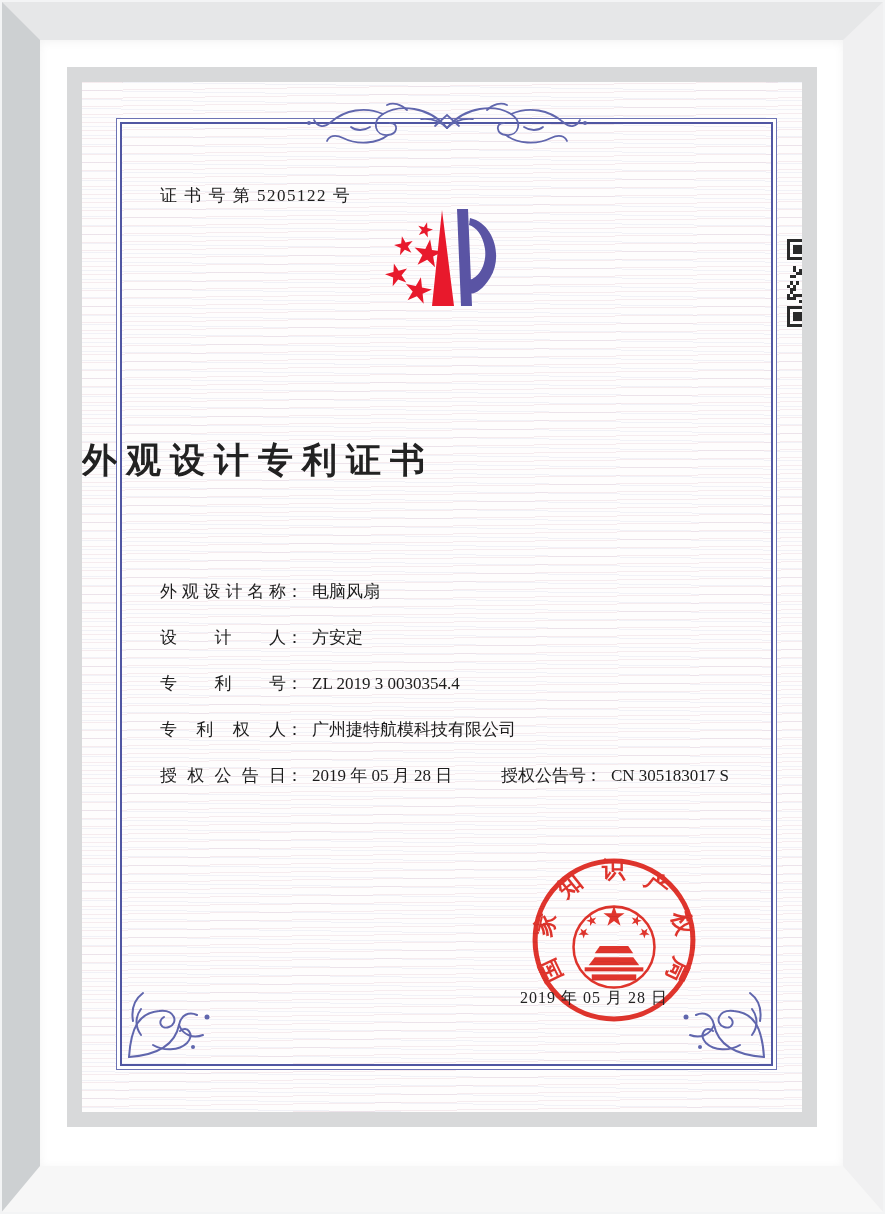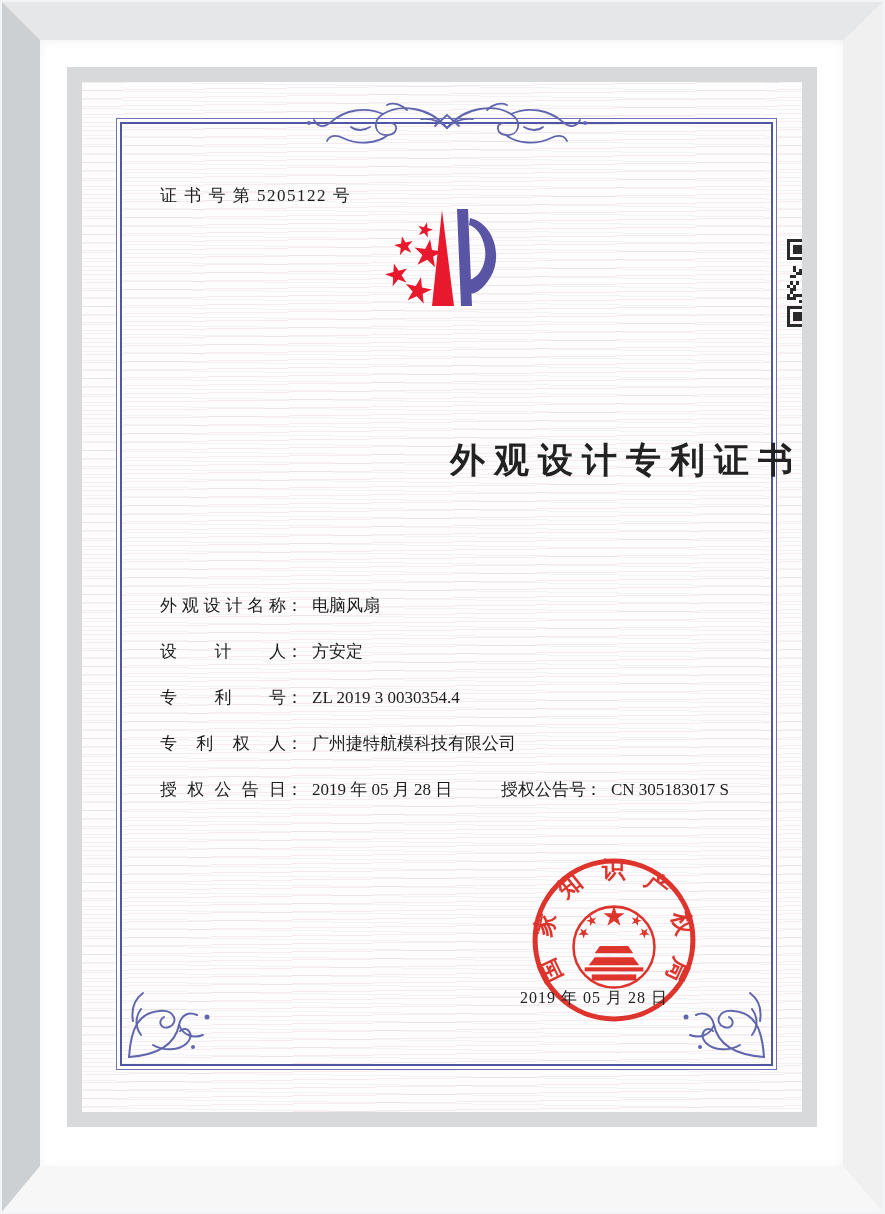--- a/index.html
+++ b/index.html
@@ -41,25 +41,25 @@
     width:310px; height:56px; }
   .orn-corner { position:absolute; bottom:1px; width:94px; height:94px; }
   .orn-bl { left:1px; }
   .orn-br { right:1px; transform: scaleX(-1); }
 
   .cert-no { position:absolute; left:78px; top:102px; font-size:17px; letter-spacing:1.5px; }
 
   .logo { position:absolute; left:291px; top:97px; width:128px; height:118px; }
   .qr   { position:absolute; left:573px; top:104px; width:88px; height:88px; }
 
-  .title { position:absolute; top:210px; left:0; width:100%; text-align:right;
+  .title { position:absolute; top:210px; left:0; width:100%; text-align:left;
     font-size:35px; font-weight:bold; letter-spacing:9px; color:#222; }
 
   .fields { position:absolute; left:78px; top:306px; width:590px; }
-  .frow { position:relative; height:20px; margin-bottom:26px; font-size:17px; white-space:nowrap;margin-top:14px; }
+  .frow { position:relative; height:20px; margin-bottom:26px; font-size:17px; white-space:nowrap; }
   .lbl { display:inline-block; width:126px; text-align:justify; text-align-last:justify; }
   .lbl-sm { width:84px; }
   .colon { margin-right:9px; }
   .grant-group { position:absolute; left:341px; top:0; }
 
   .seal { position:absolute; left:446px; top:772px; width:172px; height:172px;
     mix-blend-mode: multiply; opacity:.95; }
   .seal-date { position:absolute; left:438px; top:906px; font-size:16px;
     letter-spacing:1px; white-space:nowrap; color:#222; z-index:3; }
 

